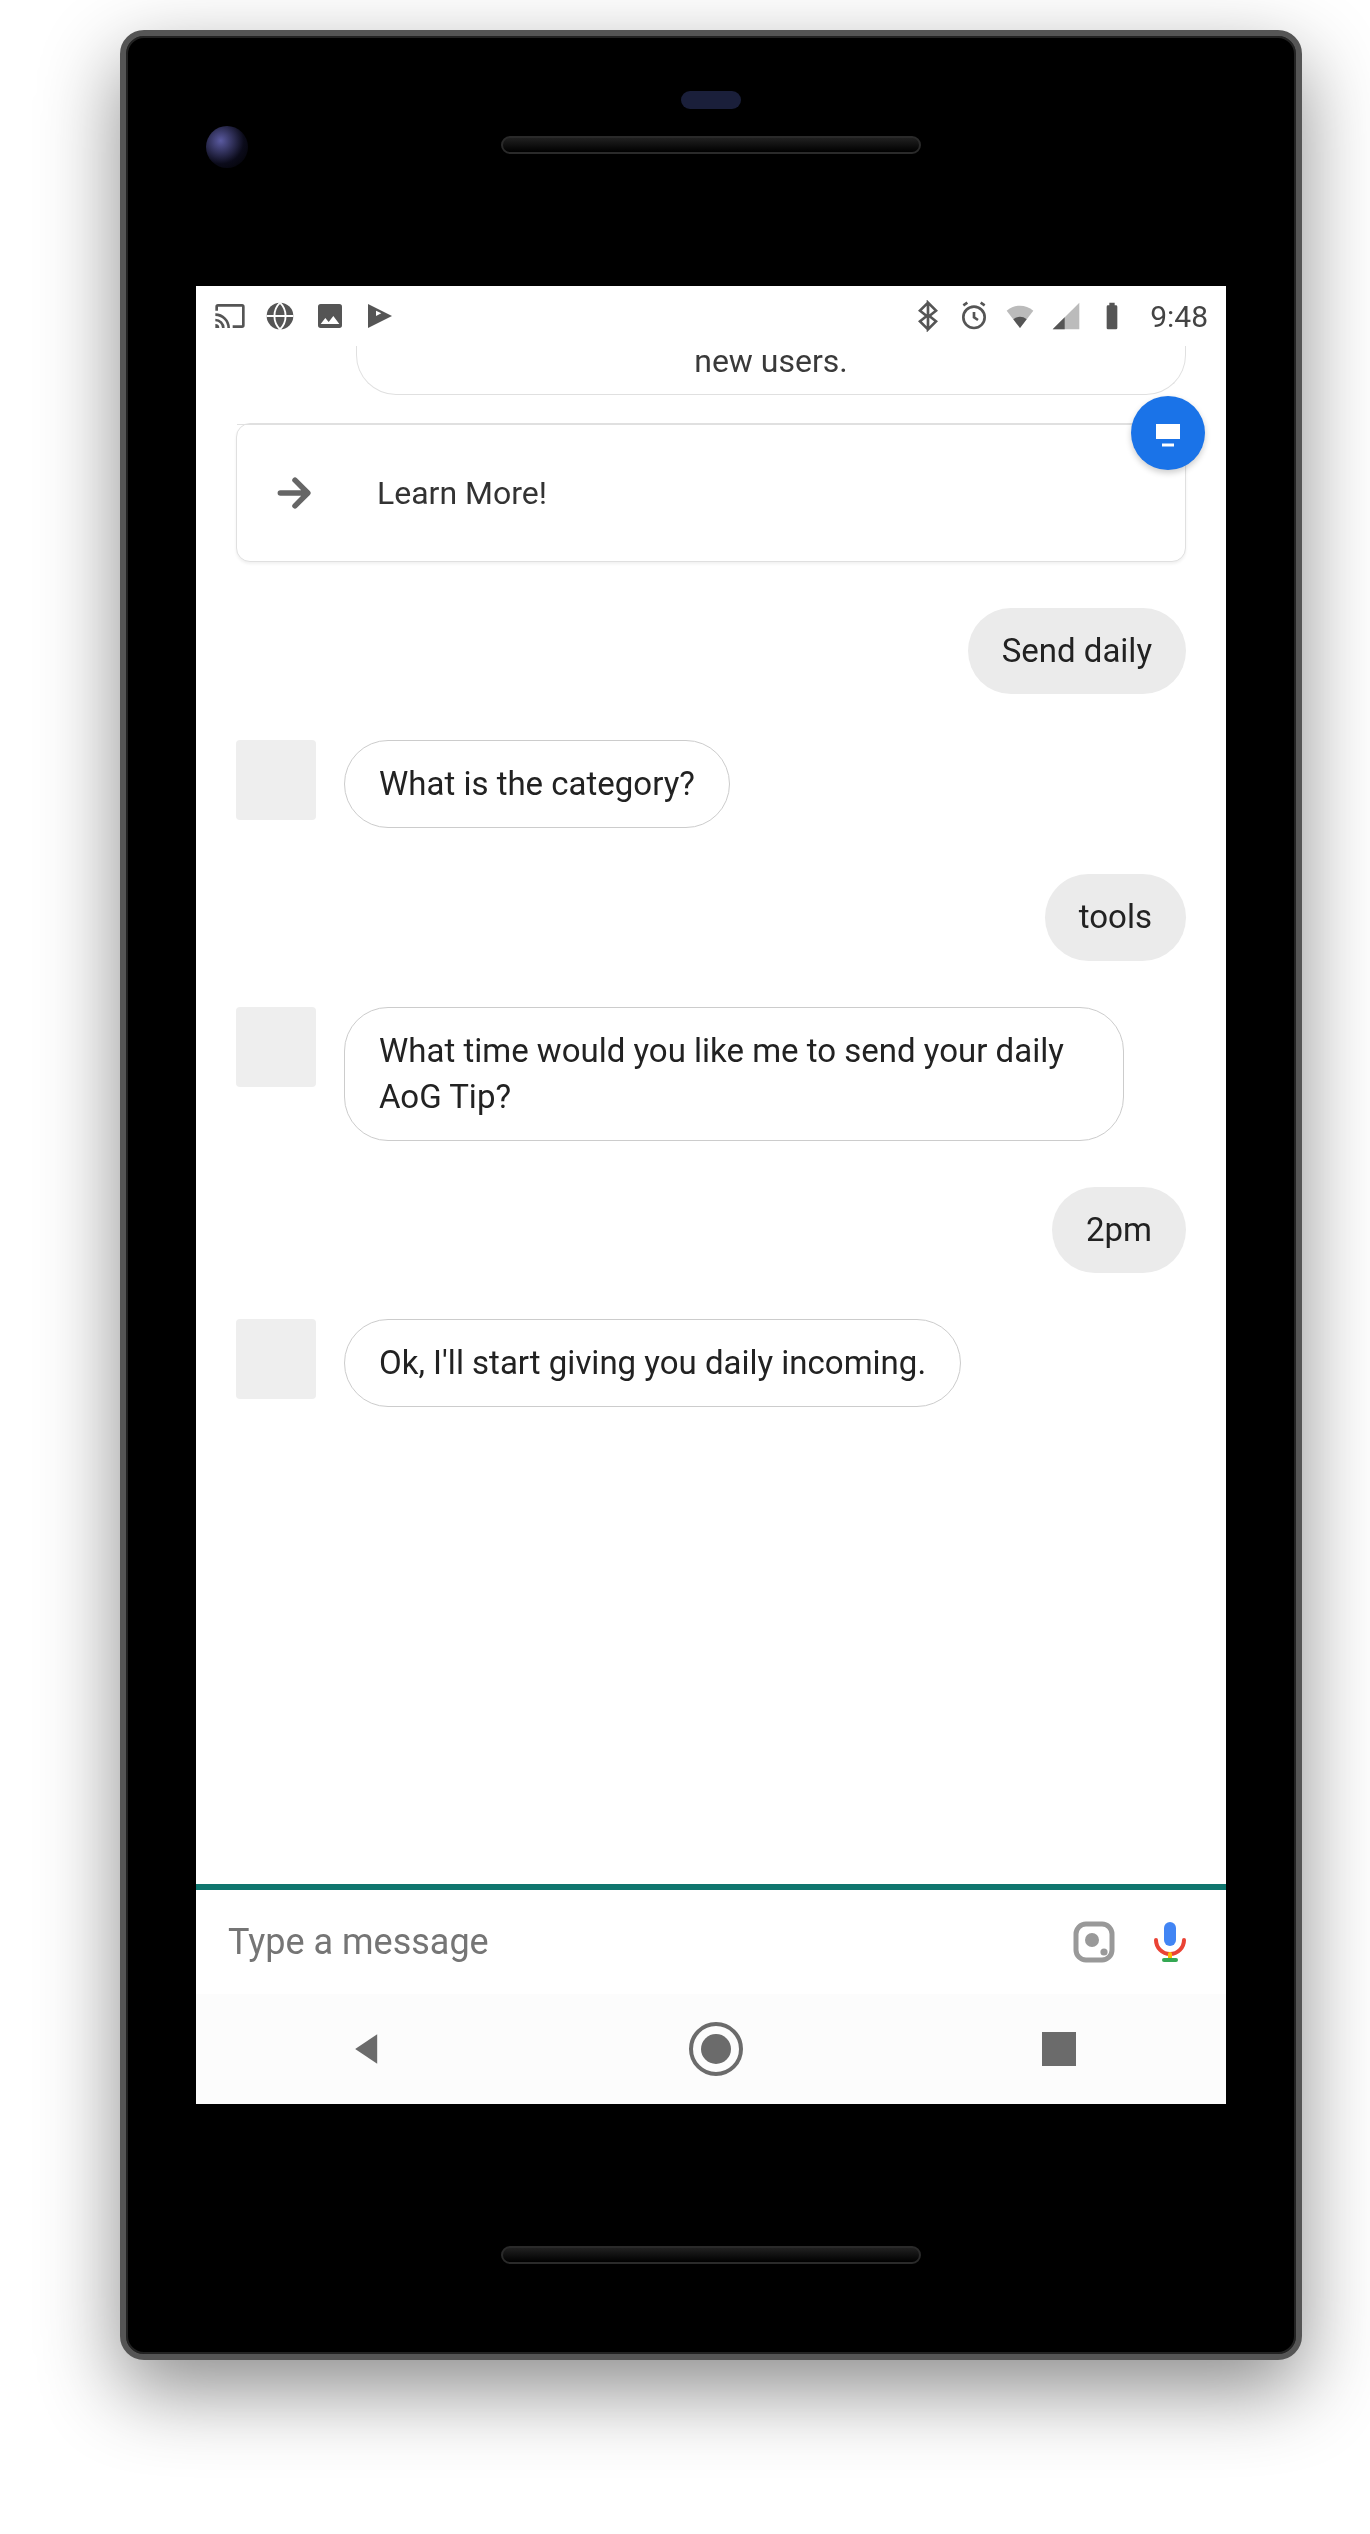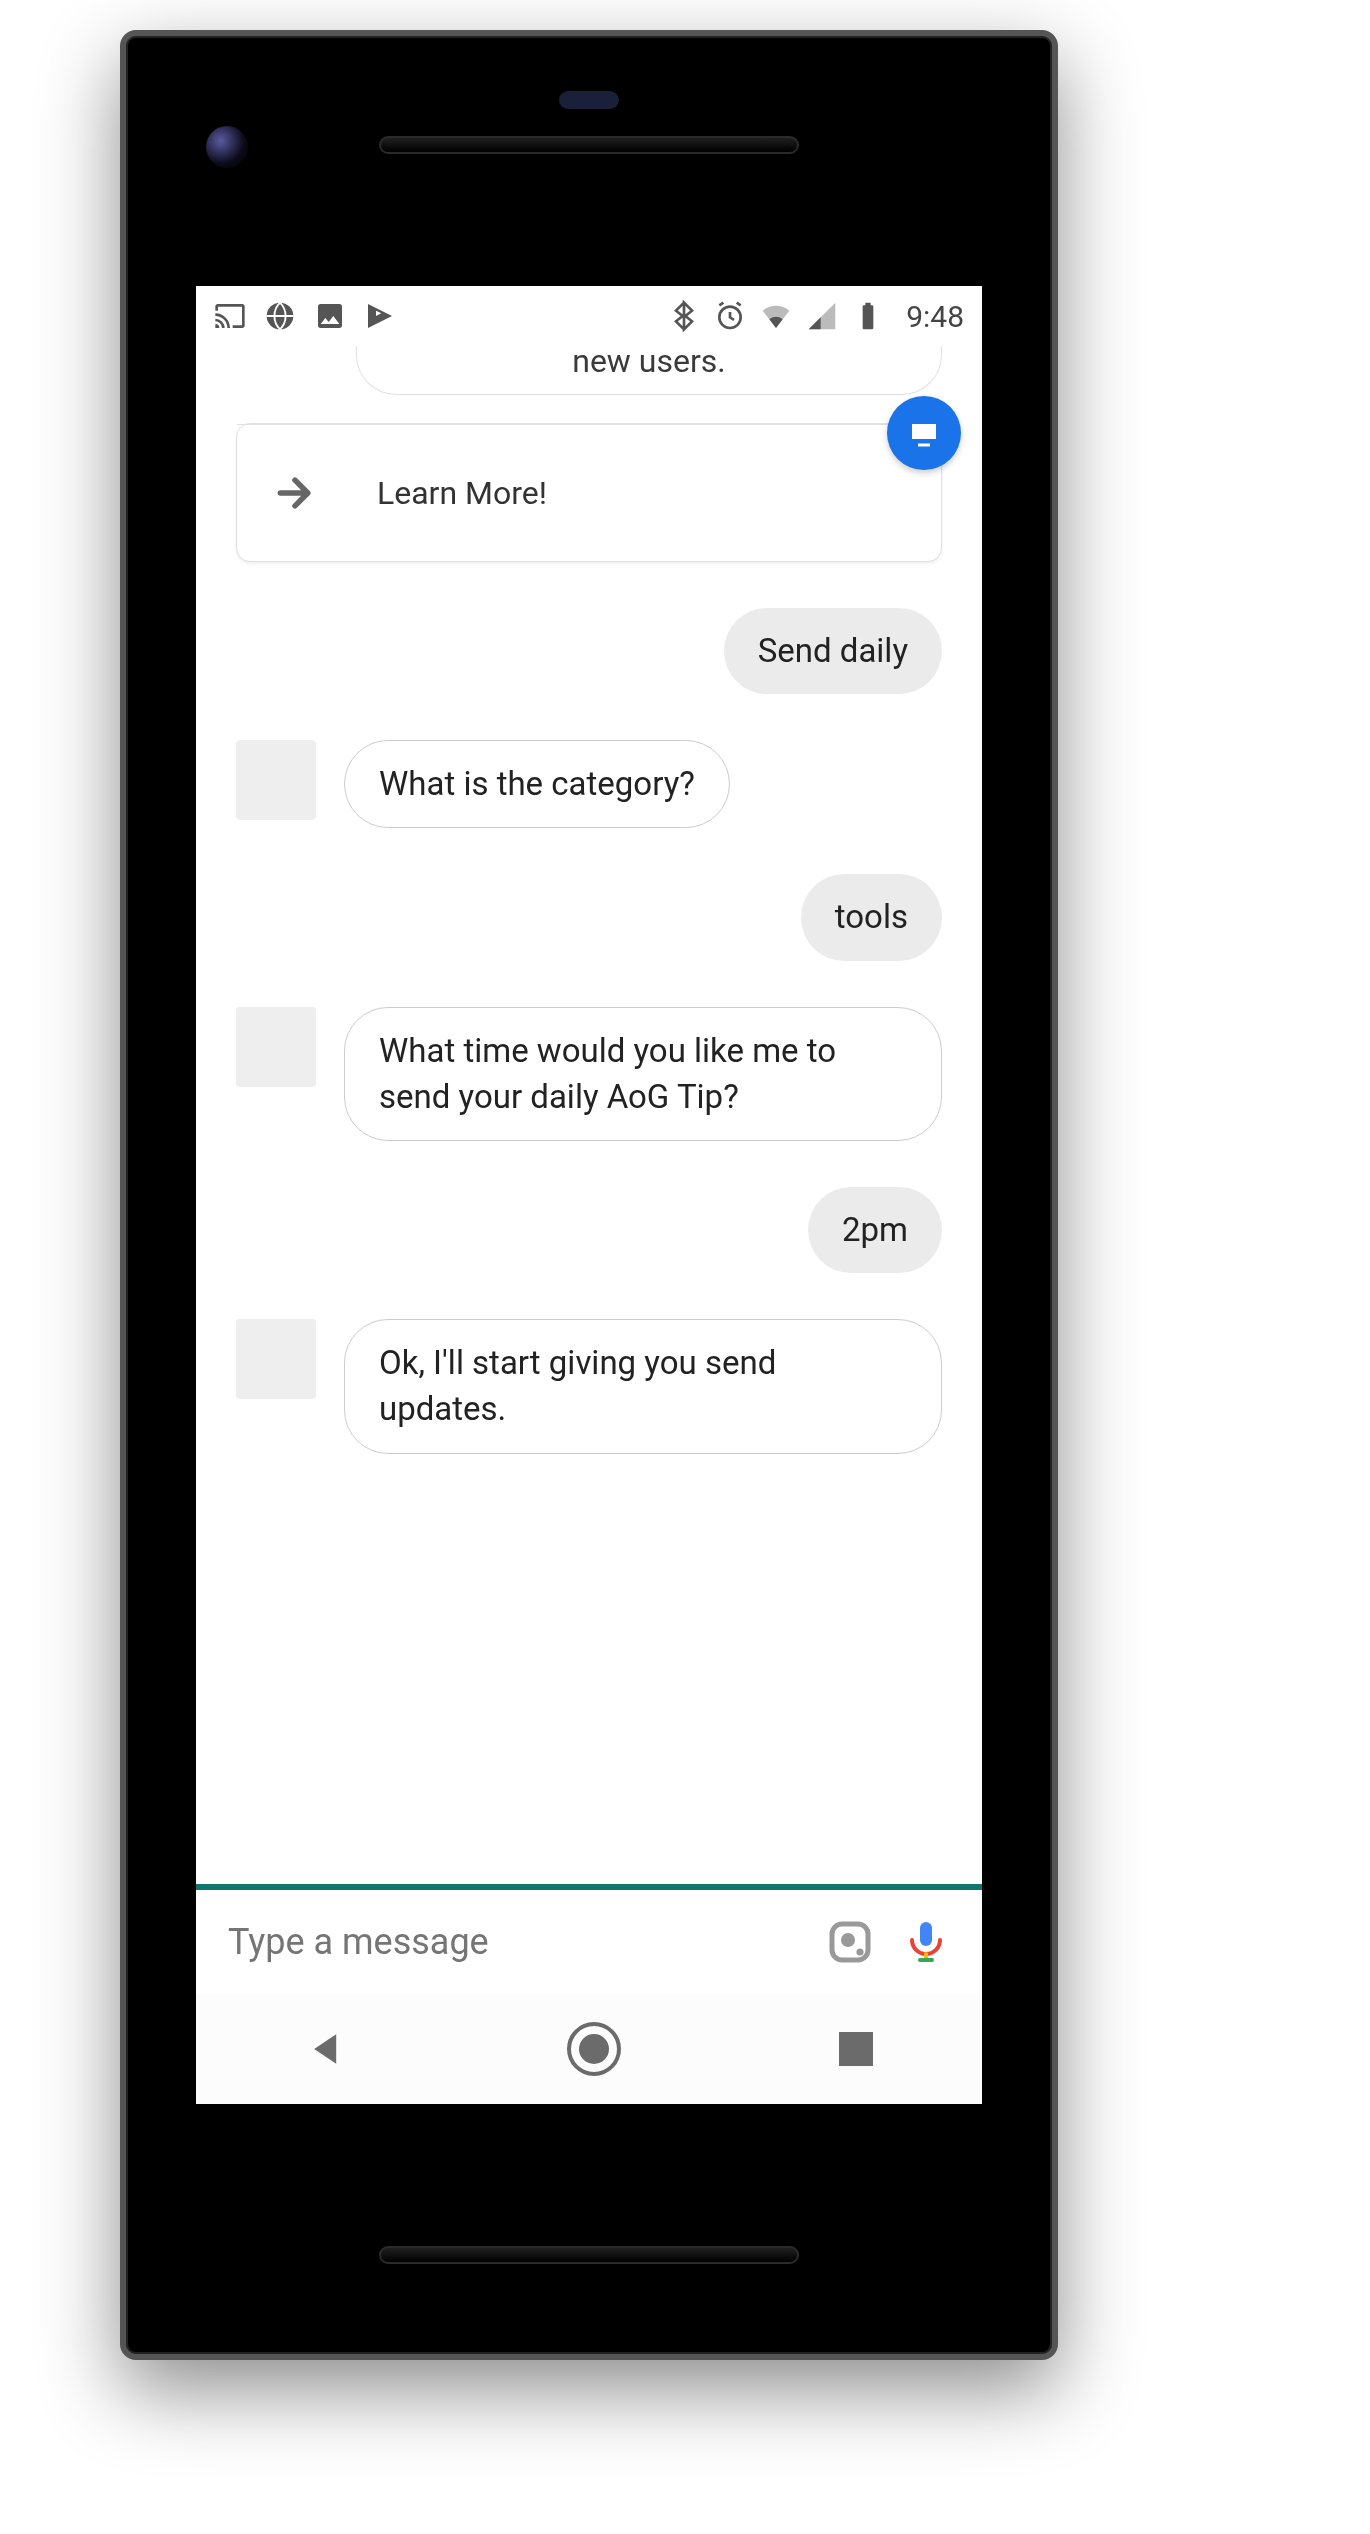--- a/index.html
+++ b/index.html
@@ -14,25 +14,25 @@
   
   .stage {
     position: relative;
     width: 1370px;
     height: 2534px;
   }
   .phone-outer {
     position: absolute;
     left: 120px;
     top: 30px;
-    width: 938px;
+    width: 1182px;
     height: 2330px;
     background: #000;
     border: 6px solid #555;
-    border-radius: 16px;
+    border-radius: 24px;
     box-shadow: 0 30px 80px rgba(0,0,0,0.45), inset 0 0 0 2px #222;
   }
   .camera {
     position: absolute; left: 80px; top: 90px;
     width: 42px; height: 42px; border-radius: 50%;
     background: radial-gradient(circle at 35% 35%, #5a5aa0 0%, #0b0b1a 60%, #000 100%);
   }
   .earpiece {
     position: absolute; left: 50%; top: 100px; transform: translateX(-50%);
     width: 420px; height: 18px; border-radius: 10px;
@@ -259,21 +259,21 @@
           <div class="avatar"></div>
           <div class="bubble bot">What time would you like me to send your daily AoG Tip?</div>
         </div>
 
         <div class="row right">
           <div class="bubble user">2pm</div>
         </div>
 
         <div class="row">
           <div class="avatar"></div>
-          <div class="bubble bot">Ok, I'll start giving you send updates.</div>
+          <div class="bubble bot">Ok, I'll start giving you daily incoming.</div>
         </div>
 
       </div>
 
       <div class="inputbar">
         <input type="text" placeholder="Type a message" style="">
         <svg viewBox="0 0 24 24">
           <rect x="3" y="3" width="18" height="18" rx="5" fill="none" stroke="#999" stroke-width="2.5"></rect>
           <circle cx="11" cy="11" r="3.5" fill="#999"></circle>
           <circle cx="17" cy="17" r="1.8" fill="#999"></circle>

